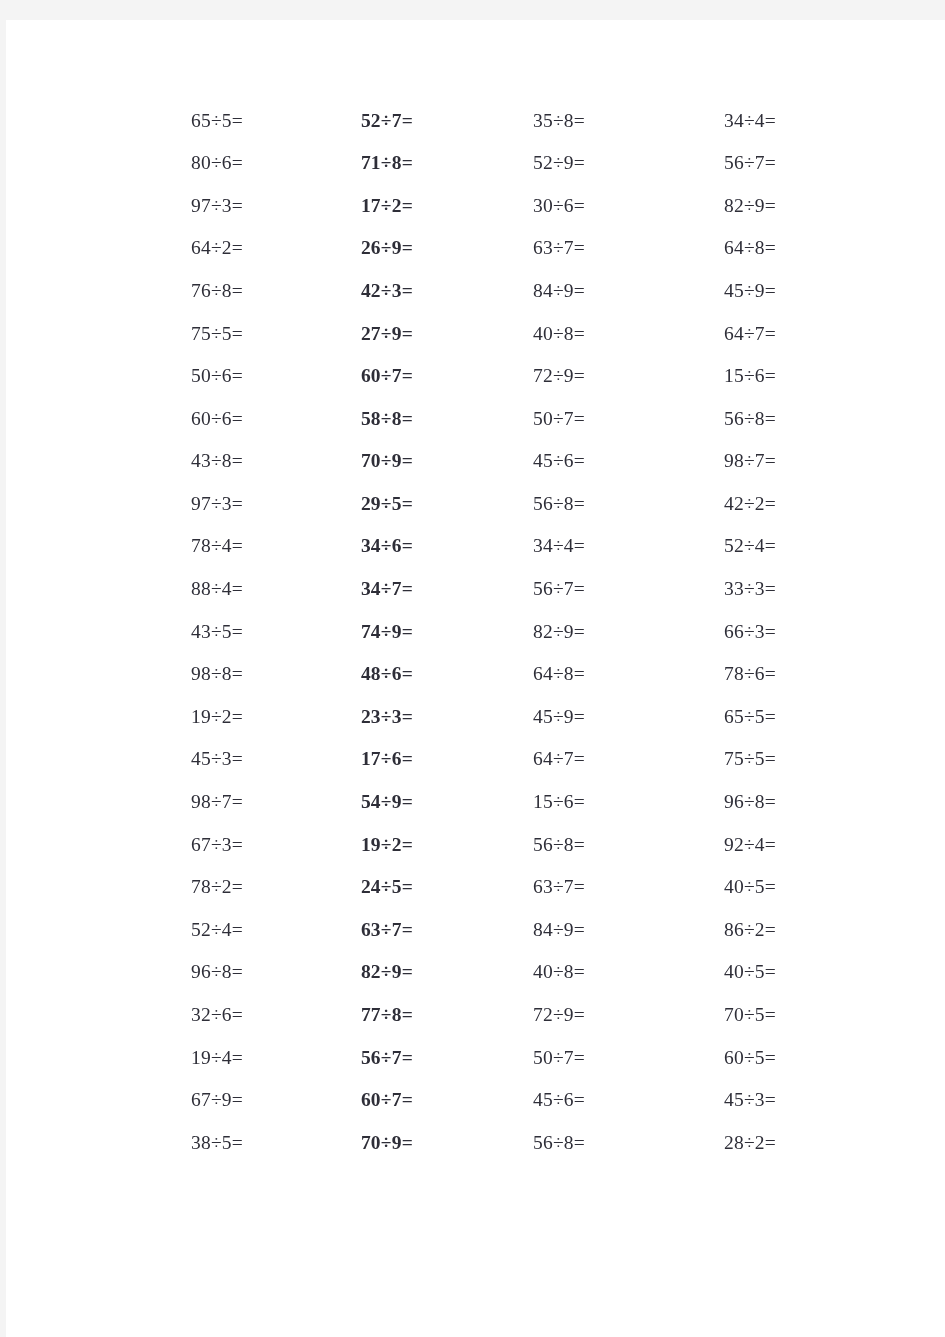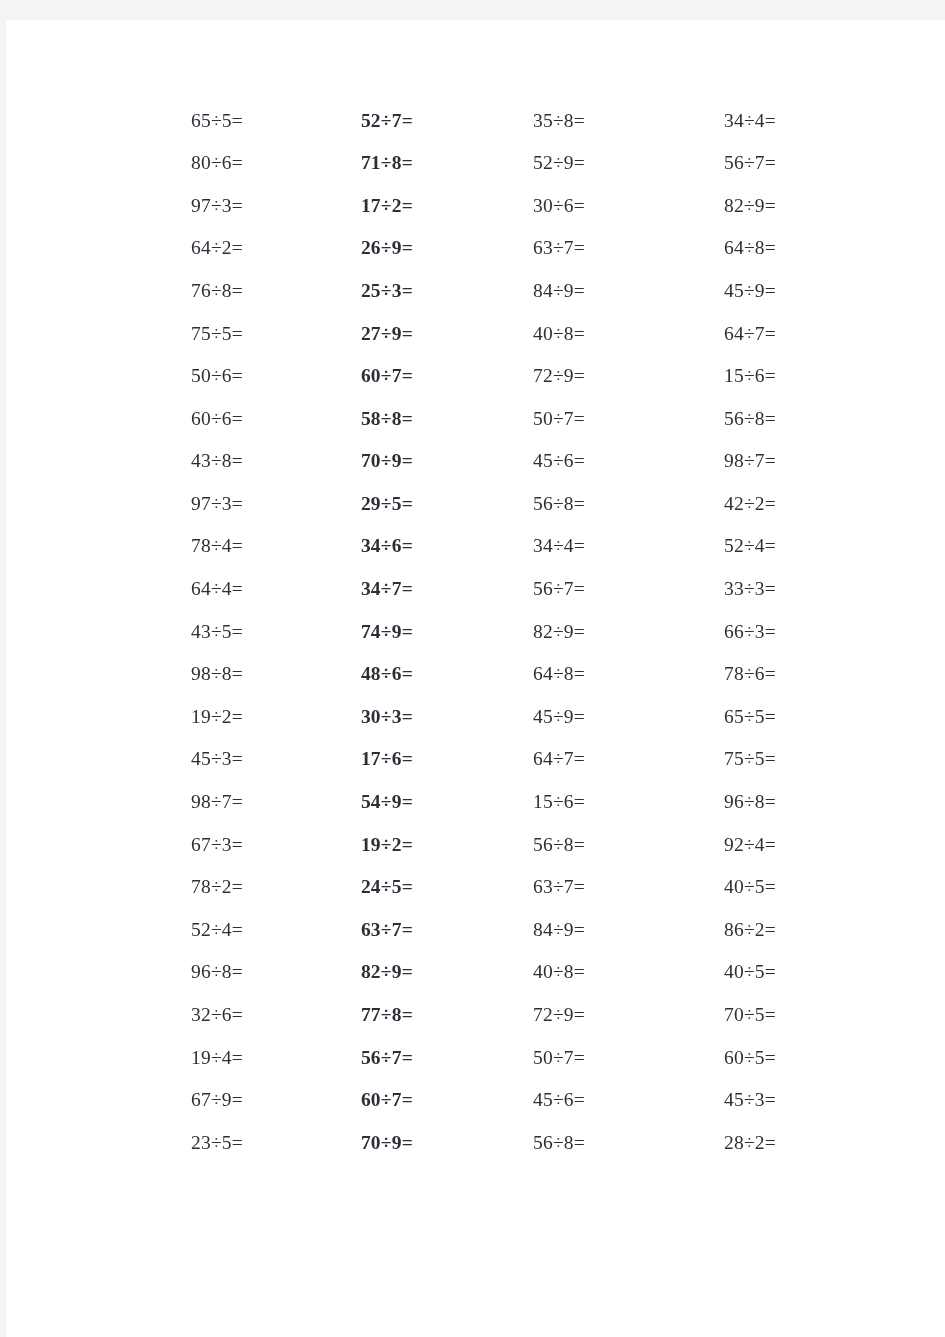--- a/index.html
+++ b/index.html
@@ -93,21 +93,21 @@
         <div class="problem-cell">82÷9=</div>
       </div>
       <div class="problem-row">
         <div class="problem-cell">64÷2=</div>
         <div class="problem-cell">26÷9=</div>
         <div class="problem-cell">63÷7=</div>
         <div class="problem-cell">64÷8=</div>
       </div>
       <div class="problem-row">
         <div class="problem-cell">76÷8=</div>
-        <div class="problem-cell">25÷3=</div>
+        <div class="problem-cell">42÷3=</div>
         <div class="problem-cell">84÷9=</div>
         <div class="problem-cell">45÷9=</div>
       </div>
       <div class="problem-row">
         <div class="problem-cell">75÷5=</div>
         <div class="problem-cell">27÷9=</div>
         <div class="problem-cell">40÷8=</div>
         <div class="problem-cell">64÷7=</div>
       </div>
       <div class="problem-row">
@@ -134,40 +134,40 @@
         <div class="problem-cell">56÷8=</div>
         <div class="problem-cell">42÷2=</div>
       </div>
       <div class="problem-row">
         <div class="problem-cell">78÷4=</div>
         <div class="problem-cell">34÷6=</div>
         <div class="problem-cell">34÷4=</div>
         <div class="problem-cell">52÷4=</div>
       </div>
       <div class="problem-row">
-        <div class="problem-cell">64÷4=</div>
+        <div class="problem-cell">88÷4=</div>
         <div class="problem-cell">34÷7=</div>
         <div class="problem-cell">56÷7=</div>
         <div class="problem-cell">33÷3=</div>
       </div>
       <div class="problem-row">
         <div class="problem-cell">43÷5=</div>
         <div class="problem-cell">74÷9=</div>
         <div class="problem-cell">82÷9=</div>
         <div class="problem-cell">66÷3=</div>
       </div>
       <div class="problem-row">
         <div class="problem-cell">98÷8=</div>
         <div class="problem-cell">48÷6=</div>
         <div class="problem-cell">64÷8=</div>
         <div class="problem-cell">78÷6=</div>
       </div>
       <div class="problem-row">
         <div class="problem-cell">19÷2=</div>
-        <div class="problem-cell">30÷3=</div>
+        <div class="problem-cell">23÷3=</div>
         <div class="problem-cell">45÷9=</div>
         <div class="problem-cell">65÷5=</div>
       </div>
       <div class="problem-row">
         <div class="problem-cell">45÷3=</div>
         <div class="problem-cell">17÷6=</div>
         <div class="problem-cell">64÷7=</div>
         <div class="problem-cell">75÷5=</div>
       </div>
       <div class="problem-row">
@@ -212,19 +212,19 @@
         <div class="problem-cell">50÷7=</div>
         <div class="problem-cell">60÷5=</div>
       </div>
       <div class="problem-row">
         <div class="problem-cell">67÷9=</div>
         <div class="problem-cell">60÷7=</div>
         <div class="problem-cell">45÷6=</div>
         <div class="problem-cell">45÷3=</div>
       </div>
       <div class="problem-row">
-        <div class="problem-cell">23÷5=</div>
+        <div class="problem-cell">38÷5=</div>
         <div class="problem-cell">70÷9=</div>
         <div class="problem-cell">56÷8=</div>
         <div class="problem-cell">28÷2=</div>
       </div>
     </div>
 </div>
 
 </body></html>

